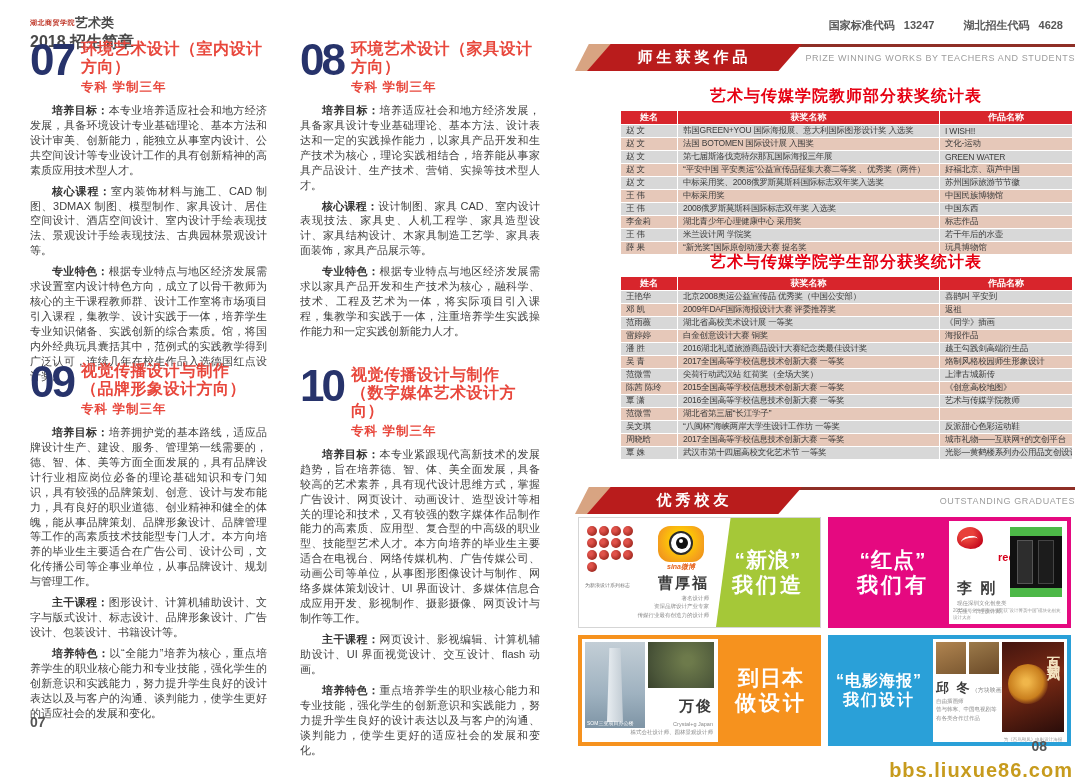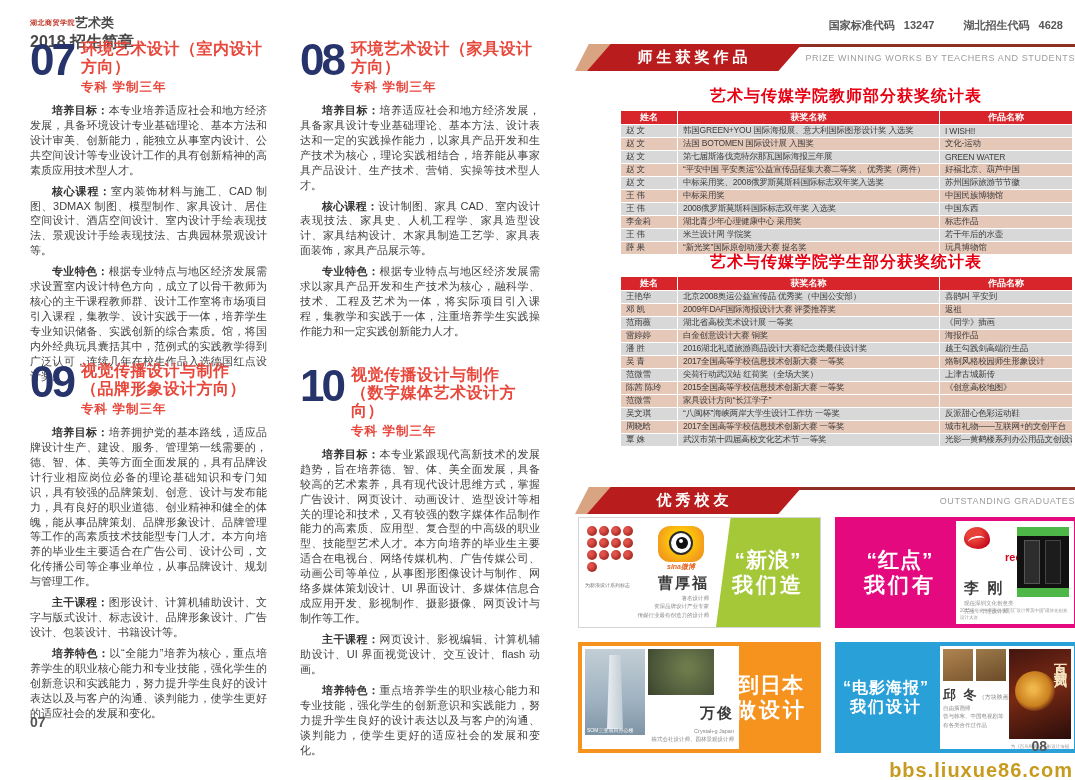--- a/index.html
+++ b/index.html
@@ -64,21 +64,21 @@
                     height:13px; padding:0 4px; border:1px solid #fff; }
   table.awards td { font-size:8.5px; color:#3c3c3c; height:12px; padding:0 5px;
                     border:1px solid #fff; white-space:nowrap; overflow:hidden; letter-spacing:-0.2px; }
   table.awards td.name { text-align:left; }
   table.awards tr.odd  td { background:#d8d8d8; }
   table.awards tr.even td { background:#e6c8b9; }
   .col-name { width:57px; } .col-award { width:262px; } .col-work { width:133px; }
 
   
   .alumni-grid { position:absolute; left:578px; top:517px; width:494px; height:230px;
-                 display:grid; grid-template-columns:243px 243px; grid-template-rows:111px 111px; gap:14px; }
+                 display:grid; grid-template-columns:243px 243px; grid-template-rows:111px 111px; gap:7px; }
   .card { position:relative; overflow:hidden; border:1px solid #d5d5d5; background:#fff; }
   .slogan { position:absolute; display:flex; flex-direction:column; align-items:center; justify-content:center;
             color:#fff; font-weight:900; line-height:1.15; text-align:center; }
   .slogan .l1 { font-size:21px; letter-spacing:1px; }
   .slogan .l2 { font-size:21px; letter-spacing:3px; }
 
   
   .c1-green { top:0; right:0; bottom:0; width:104px; background:#a5c838;
               clip-path:polygon(14% 0,100% 0,100% 100%,0 100%); }
   .c1-white { position:absolute; left:4px; top:4px; bottom:4px; width:132px; }
@@ -115,21 +115,21 @@
   .c2-desc { position:absolute; left:8px; top:78px; text-align:left; }
   .c2-shot { position:absolute; right:5px; top:6px; width:52px; height:70px; background:#111; }
   .c2-shot .strip { position:absolute; left:0; right:0; height:9px; background:#4db848; }
   .c2-shot .strip.top { top:0; } .c2-shot .strip.bot { bottom:0; }
   .c2-shot .phone { position:absolute; left:7px; top:13px; width:16px; height:44px; background:#2d2d2d; border:1px solid #555; }
   .c2-shot .phone2 { position:absolute; left:28px; top:13px; width:16px; height:44px; background:#1c1c1c; border:1px solid #444; }
   .c2-cap { position:absolute; right:4px; bottom:3px; width:110px; font-size:4.5px; color:#999; text-align:left; line-height:1.4; }
 
   
   .card.c3 { background:#f6921e; border:none; }
-  .c3-white { position:absolute; left:4px; top:4px; bottom:4px; width:157px; background:#fff; }
+  .c3-white { position:absolute; left:4px; top:4px; bottom:4px; width:136px; background:#fff; }
   .c3-slogan { right:0; top:0; bottom:0; width:100px; }
   .photo { position:absolute; overflow:hidden; }
   .ph-tower { left:3px; top:3px; width:60px; height:86px; background:linear-gradient(180deg,#c3ced6 0%,#9fb2c0 60%,#7e94a5 100%); }
   .ph-tower .tower { position:absolute; left:22px; top:6px; width:16px; height:74px; background:linear-gradient(90deg,#e8edf1,#c2ccd4); clip-path:polygon(15% 0,85% 0,100% 100%,0 100%); }
   .ph-tower .cap { position:absolute; left:2px; bottom:2px; font-size:5px; color:#fff; }
   .ph-aerial { left:66px; top:3px; width:66px; height:46px; background:radial-gradient(circle at 60% 40%,#6d7a4b 10%,#4c573a 70%,#39422c 100%); }
   .c3-name { position:absolute; right:5px; bottom:26px; }
   .c3-desc { position:absolute; right:5px; bottom:6px; }
 
   
@@ -352,23 +352,28 @@
       <tr class="odd">
         <td class="name">范微雪</td>
         <td>尖荷行动武汉站 红荷奖（全场大奖）</td>
         <td>上津古城新传</td>
       </tr>
       <tr class="even">
         <td class="name">陈茜 陈玲</td>
         <td>2015全国高等学校信息技术创新大赛 一等奖</td>
         <td>《创意高校地图》</td>
       </tr>
+      <tr class="odd">
+        <td class="name">覃 潇</td>
+        <td>2016全国高等学校信息技术创新大赛 一等奖</td>
+        <td>艺术与传媒学院教师</td>
+      </tr>
       <tr class="even">
         <td class="name">范微雪</td>
-        <td>家具设计方向“长江学子”</td>
+        <td>湖北省第三届“长江学子”</td>
         <td></td>
       </tr>
       <tr class="odd">
         <td class="name">吴文琪</td>
         <td>“八闽杯”海峡两岸大学生设计工作坊 一等奖</td>
         <td>反派甜心色彩运动鞋</td>
       </tr>
       <tr class="even">
         <td class="name">周晓晗</td>
         <td>2017全国高等学校信息技术创新大赛 一等奖</td>

